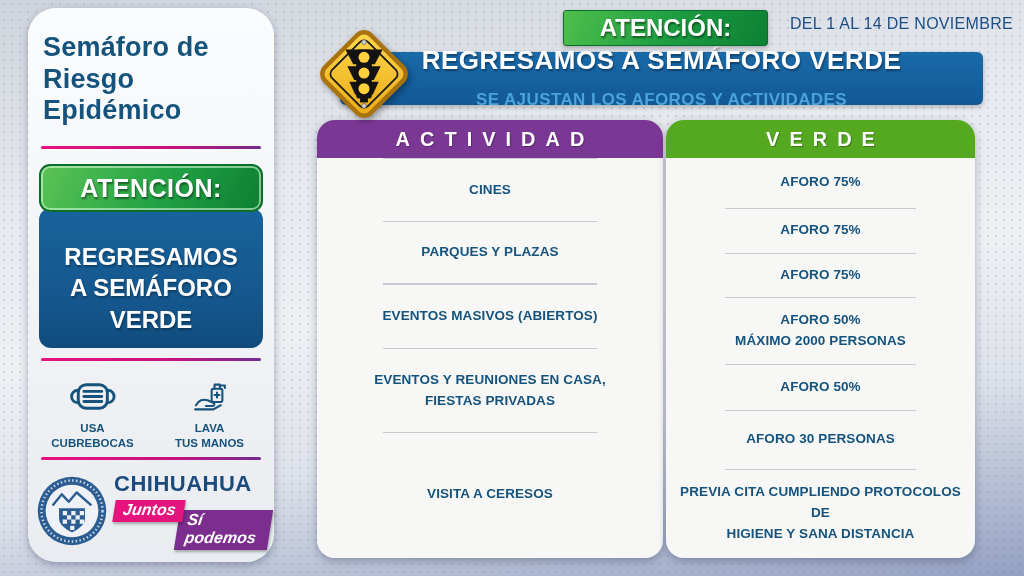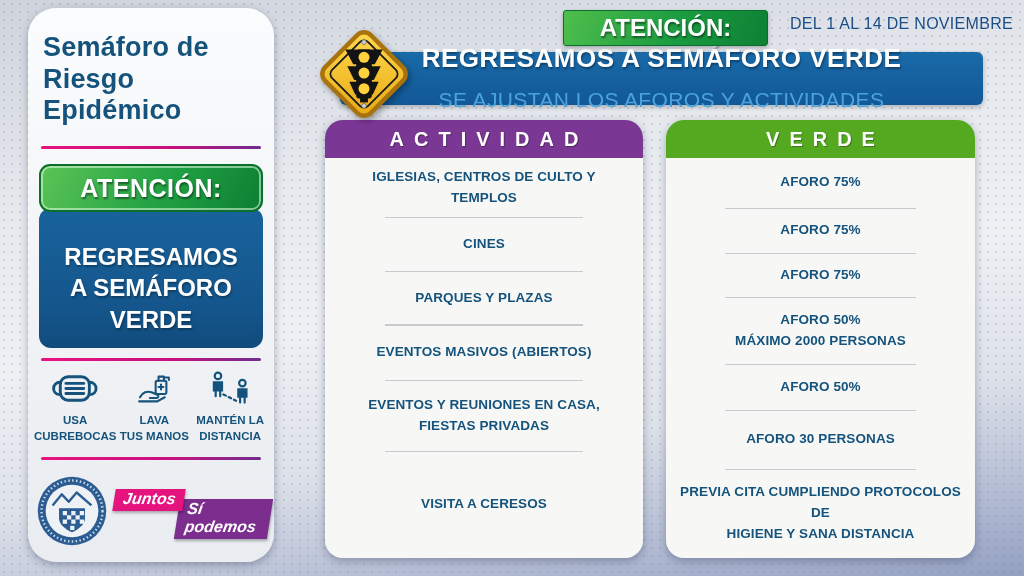--- a/index.html
+++ b/index.html
@@ -36,21 +36,21 @@
   .attn-badge span{font-size:25px;font-weight:800;color:#fff;text-shadow:1px 2px 2px rgba(0,0,0,.45);letter-spacing:.5px;}
   .alert-box{
     position:absolute;left:11px;right:11px;top:200px;height:140px;z-index:1;
     display:flex;align-items:center;justify-content:center;text-align:center;
     background:linear-gradient(180deg,#18639c 0%,#14568c 70%,#114b7c 100%);
     border-radius:12px;padding-top:20px;
   }
   .alert-box span{font-size:24px;line-height:1.3;font-weight:800;color:#fff;text-shadow:1px 2px 2px rgba(0,0,0,.3);}
 
   .measures{position:absolute;left:6px;right:6px;top:358px;height:86px;display:flex;}
-  .measure{flex:1 1 0;display:flex;flex-direction:column;align-items:center;justify-content:flex-start;gap:5px;padding-top:4px;}
+  .measure{flex:1 1 0;display:flex;flex-direction:column;align-items:center;justify-content:flex-end;gap:5px;padding-top:4px;}
   .measure svg{height:38px;flex:0 0 auto;}
   .measure-label{font-size:11.5px;font-weight:800;color:#15537d;text-align:center;line-height:1.35;}
 
   .logo-row{position:absolute;left:7px;right:4px;top:461px;height:84px;display:flex;align-items:center;gap:5px;}
   .logo-row svg.seal{width:74px;height:74px;flex:0 0 auto;}
   .logo-text{display:flex;flex-direction:column;align-items:flex-start;}
   .logo-name{font-size:22px;font-weight:800;color:#1b4b7d;letter-spacing:.5px;line-height:1;}
   .logo-sub{font-size:9px;font-weight:700;color:#1b4b7d;letter-spacing:2.6px;margin-top:3px;}
   .slogans{display:flex;align-items:flex-start;margin-top:5px;}
   .slog{color:#fff;font-style:italic;font-weight:800;font-size:16px;padding:1px 9px 3px;transform:skewX(-9deg);box-shadow:1px 2px 3px rgba(0,0,0,.3);}
@@ -70,26 +70,26 @@
     font-size:16px;font-weight:400;color:#1b4e87;letter-spacing:.3px;
   }
   .main-banner{
     position:absolute;left:340px;top:52px;width:643px;height:53px;z-index:2;
     display:flex;flex-direction:column;align-items:center;justify-content:center;
     background:linear-gradient(180deg,#1a6aa8 0%,#15609f 55%,#115globalThis896 100%);
     background:linear-gradient(180deg,#1a6aa8 0%,#15609f 55%,#125896 100%);
     border-radius:6px;box-shadow:0 2px 5px rgba(0,0,0,.25);
   }
   .mb-title{font-size:26px;font-weight:800;color:#fff;letter-spacing:.5px;line-height:1.05;text-shadow:1px 2px 2px rgba(0,0,0,.35);}
-  .mb-sub{font-size:21px;font-weight:400;color:#4ba3de;letter-spacing:.4px;margin-top:16px;}
+  .mb-sub{font-size:17px;font-weight:700;color:#4ba3de;letter-spacing:.4px;margin-top:16px;}
   .sign{position:absolute;left:315px;top:25px;width:98px;height:98px;z-index:4;filter:drop-shadow(2px 3px 3px rgba(0,0,0,.35));}
 
   
   .card{position:absolute;top:120px;height:438px;display:flex;flex-direction:column;box-shadow:0 3px 8px rgba(40,50,80,.35);border-radius:18px;}
-  .card-activity{left:325px;width:318px;}
+  .card-activity{left:317px;width:346px;}
   .card-verde{left:666px;width:309px;}
   .card-head{
     flex:0 0 38px;display:flex;align-items:center;justify-content:center;
     border-radius:18px 18px 0 0;color:#fff;font-size:20px;font-weight:800;
     letter-spacing:10px;text-indent:10px;text-shadow:1px 1px 1px rgba(0,0,0,.3);
   }
   .head-purple{background:#7b3794;}
   .head-green{background:#54a921;}
   .card-body{flex:1 1 auto;background:#f7f8f6;border-radius:0 0 18px 18px;display:flex;flex-direction:column;padding:0 0 2px;}
   .trow{display:flex;align-items:center;justify-content:center;padding:2px 14px;min-height:0;}
@@ -135,35 +135,20 @@
             <rect x="25" y="13" width="13" height="16" rx="2"></rect>
             <path d="M28.5 13 v-5 h6.5 v5 M35 9 h6 v3"></path>
             <path d="M31.5 17.5 v6 M28.5 20.5 h6"></path>
             <path d="M6 33 c3 -6 9 -8 14 -6 l7 3 c2.2 1 1.4 4 -1 4 h-8"></path>
             <path d="M5 38 h22 l9 -5"></path>
           </g>
         </svg>
         <div class="measure-label pre">LAVA
 TUS MANOS</div>
       </div>
-      <div class="measure">
-        <svg viewBox="0 0 48 42">
-          <g fill="none" stroke="#15537D" stroke-width="2.4" stroke-linecap="round">
-            <circle cx="11" cy="6.5" r="3.6"></circle>
-            <path d="M6.5 13.5 h9 v9 h-9 z" fill="#15537D"></path>
-            <path d="M8.5 23 v6 M13.5 23 v6"></path>
-            <circle cx="38" cy="14.5" r="3.6"></circle>
-            <path d="M33.5 21.5 h9 v8 h-9 z" fill="#15537D"></path>
-            <path d="M35.5 30 v6 M40.5 30 v6"></path>
-            <path d="M17 27 L31 34" stroke-dasharray="3 3.5"></path>
-          </g>
-        </svg>
-        <div class="measure-label pre">MANTÉN LA
-DISTANCIA</div>
-      </div>
     </div>
 
     <div class="rule rule-3"></div>
 
     <div class="logo-row">
       <svg class="seal" viewBox="0 0 80 80">
         <circle cx="40" cy="40" r="37" fill="#2b5c92"></circle>
         <circle cx="40" cy="40" r="28.5" fill="#eef2f6"></circle>
         <circle cx="40" cy="40" r="33" fill="none" stroke="#ffffff" stroke-width="2.6" stroke-dasharray="1.6 2.6" opacity=".75"></circle>
         <path d="M19 34 L29 22 L36.5 30 L45 20 L61 34" fill="none" stroke="#2b5c92" stroke-width="2.6" stroke-linejoin="round"></path>
@@ -174,20 +159,21 @@
             <rect x="48.4" y="40" width="4.6" height="4.6"></rect>
           <rect x="34.6" y="44.6" width="4.6" height="4.6"></rect>
             <rect x="43.8" y="44.6" width="4.6" height="4.6"></rect>
           <rect x="30" y="49.2" width="4.6" height="4.6"></rect>
             <rect x="39.2" y="49.2" width="4.6" height="4.6"></rect>
             <rect x="48.4" y="49.2" width="4.6" height="4.6"></rect>
           <rect x="38" y="56" width="4.6" height="4.6"></rect>
         </g>
       </svg>
       <div class="logo-text">
+        <div class="logo-name">CHIHUAHUA</div>
         <div class="slogans">
           <span class="slog slog1">Juntos</span>
           <span class="slog slog2">Sí podemos</span>
         </div>
       </div>
     </div>
   </aside>
 
   <div class="top-attn">
     <span>ATENCIÓN:</span>
@@ -220,23 +206,20 @@
       <rect x="46" y="74" width="8" height="5"></rect>
     </g>
     <circle cx="50" cy="33" r="5.6" fill="#ffd23d"></circle>
     <circle cx="50" cy="49" r="5.6" fill="#ffd23d"></circle>
     <circle cx="50" cy="65" r="5.6" fill="#ffd23d"></circle>
   </svg>
 
   <section class="card card-activity">
     <header class="card-head head-purple">ACTIVIDAD</header>
     <div class="card-body">
-      <div class="trow" style="flex:50 1 0">
-          <span class="cell pre">IGLESIAS, CENTROS DE CULTO Y TEMPLOS</span>
-        </div>
       <div class="tdivider"></div>
       <div class="trow" style="flex:44 1 0">
           <span class="cell pre">CINES</span>
         </div>
       <div class="tdivider"></div>
       <div class="trow" style="flex:43 1 0">
           <span class="cell pre">PARQUES Y PLAZAS</span>
         </div>
       <div class="tdivider"></div>
       <div class="tdivider"></div>

